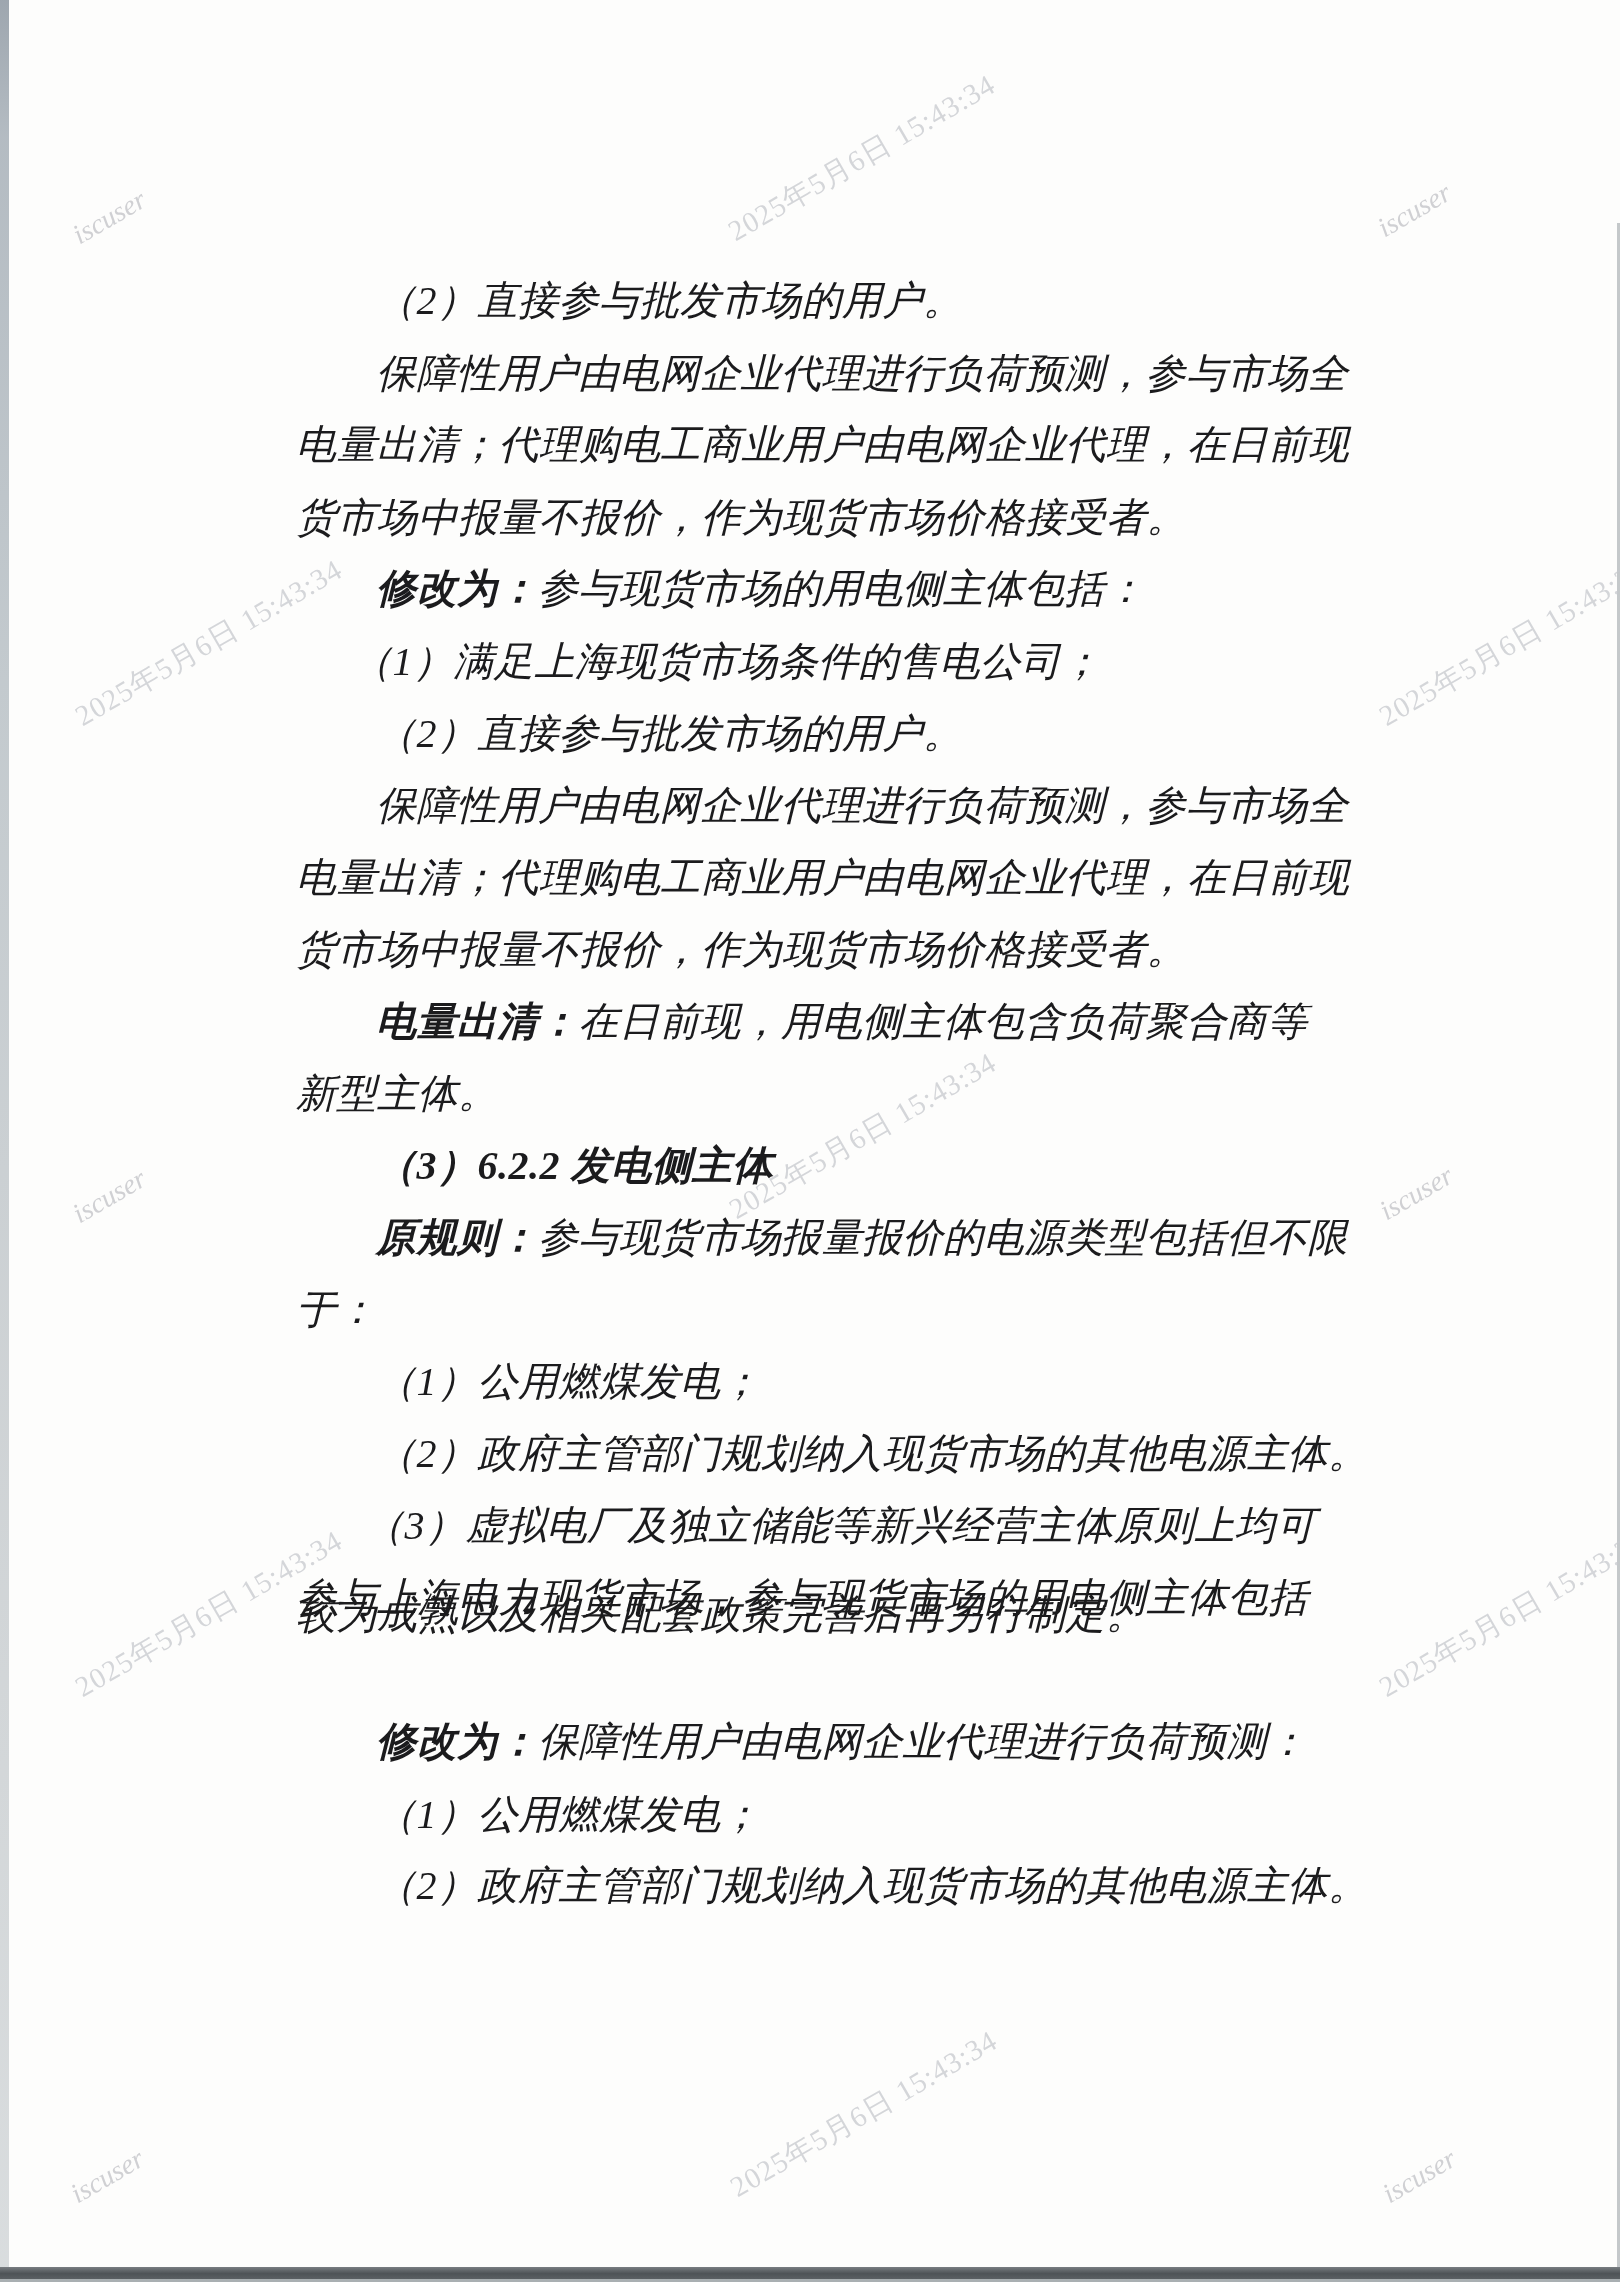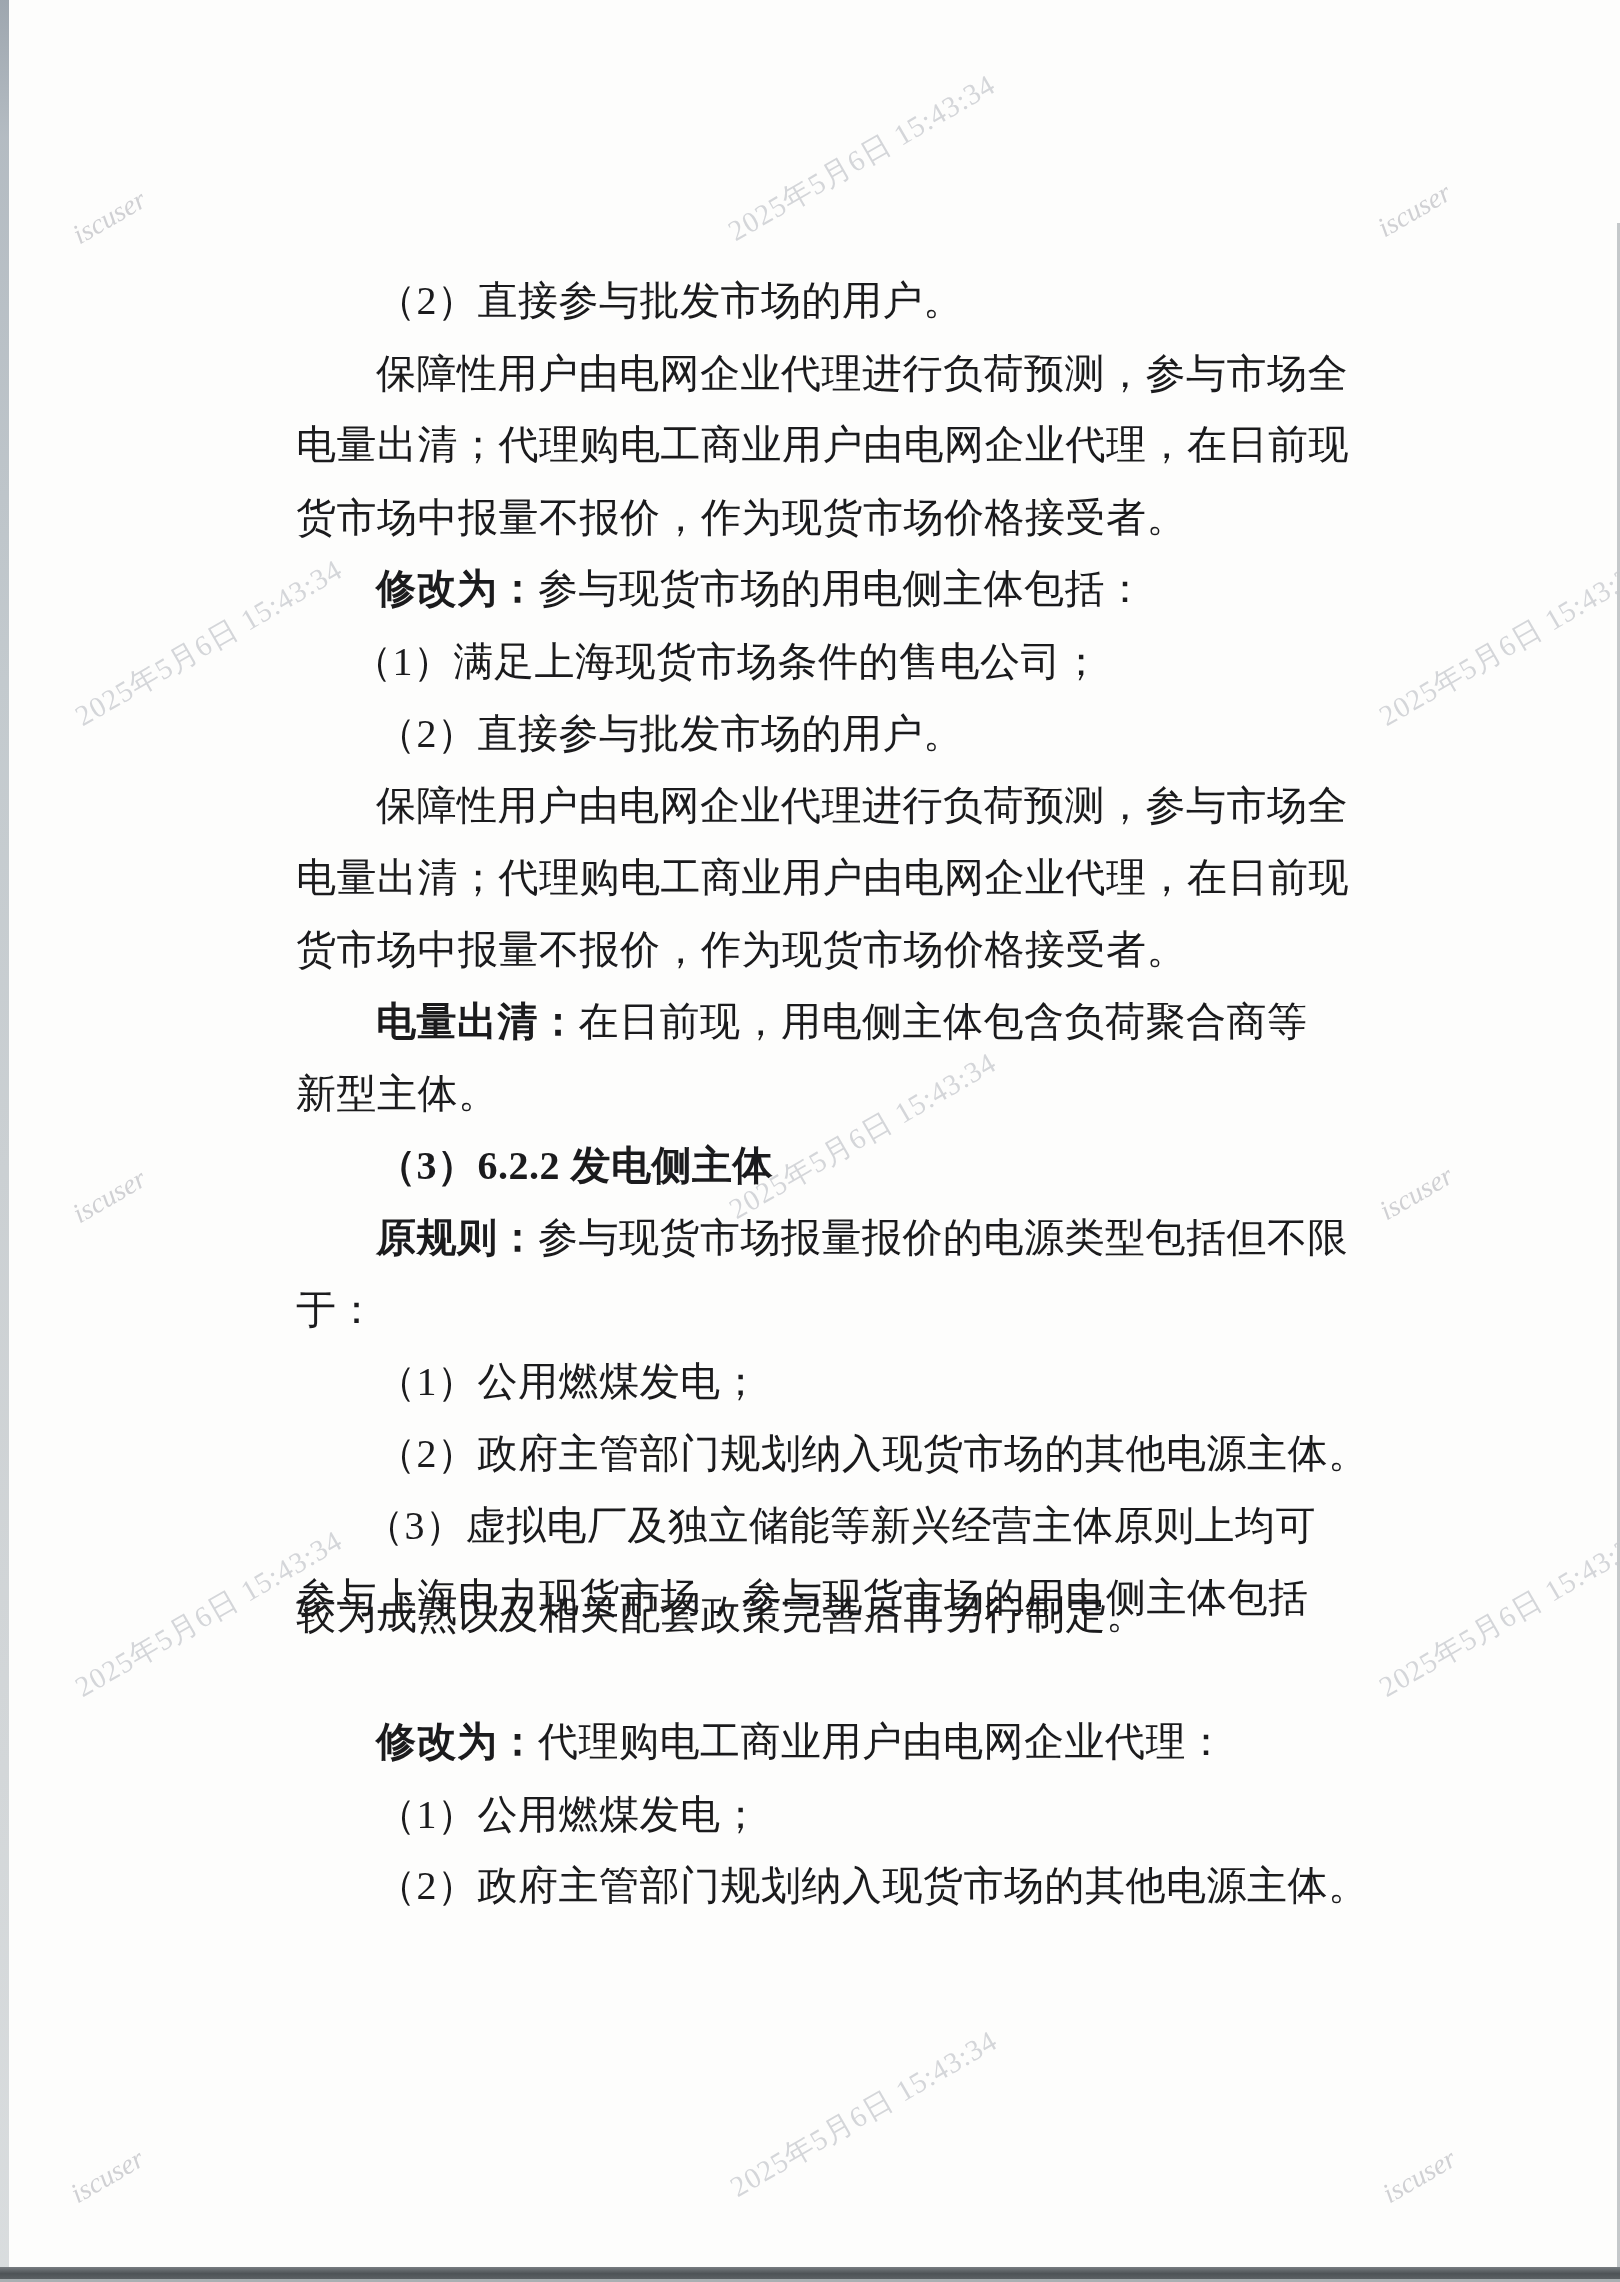--- a/index.html
+++ b/index.html
@@ -27,21 +27,21 @@
     background:linear-gradient(180deg,#787d81 0%,#4e5357 55%,#5a5f63 100%);
   }
   .edge-bottom-light{
     position:absolute;left:0;top:2279px;width:1620px;height:3.9px;
     background:#a9afb2;
   }
   
   .doc-line{
     position:absolute;left:296px;
     font-size:40px;line-height:40px;white-space:nowrap;
-    color:#1b1b1d;letter-spacing:0.5px;
+    color:#1b1b1d;letter-spacing:0.5px;font-style:italic;
   }
   .doc-line b{font-weight:bold;text-align:center;}
   
   .wm{
     position:absolute;white-space:nowrap;
     transform:rotate(-30deg);transform-origin:0 50%;
     pointer-events:none;
   }
   .wm-ts{
     font-size:29px;letter-spacing:1px;
@@ -89,20 +89,20 @@
       <div class="doc-line" style="top: 1002px; left: 376px;"><b>电量出清：</b><span>在日前现，用电侧主体包含负荷聚合商等</span></div>
       <div class="doc-line" style="top: 1074px; left: 296px;"><span>新型主体。</span></div>
       <div class="doc-line" style="top: 1146px; left: 376px;"><b>（3）6.2.2 发电侧主体</b><span></span></div>
       <div class="doc-line" style="top: 1218px; left: 376px;"><b>原规则：</b><span>参与现货市场报量报价的电源类型包括但不限</span></div>
       <div class="doc-line" style="top: 1290px; left: 296px;"><span>于：</span></div>
       <div class="doc-line" style="top: 1362px; left: 376px;"><span>（1）公用燃煤发电；</span></div>
       <div class="doc-line" style="top: 1434px; left: 376px;"><span>（2）政府主管部门规划纳入现货市场的其他电源主体。</span></div>
       <div class="doc-line" style="top: 1506px; left: 364px;"><span>（3）虚拟电厂及独立储能等新兴经营主体原则上均可</span></div>
       <div class="doc-line" style="top: 1578px; left: 296px;"><span>参与上海电力现货市场，参与现货市场的用电侧主体包括</span></div>
       <div class="doc-line" style="top: 1563px; left: 296px; margin-top: 32px;"><span>较为成熟以及相关配套政策完善后再另行制定。</span></div>
-      <div class="doc-line" style="top: 1722px; left: 376px;"><b>修改为：</b><span>代理购电工商业用户由电网企业代理：</span></div>
+      <div class="doc-line" style="top: 1722px; left: 376px;"><b>修改为：</b><span>保障性用户由电网企业代理进行负荷预测：</span></div>
       <div class="doc-line" style="top: 1795px; left: 376px;"><span>（1）公用燃煤发电；</span></div>
       <div class="doc-line" style="top: 1866px; left: 376px;"><span>（2）政府主管部门规划纳入现货市场的其他电源主体。</span></div>
     </div>
   <div class="edge-bottom-dark"></div>
   <div class="edge-bottom-light"></div>
 </div>
 
 
 </body></html>

